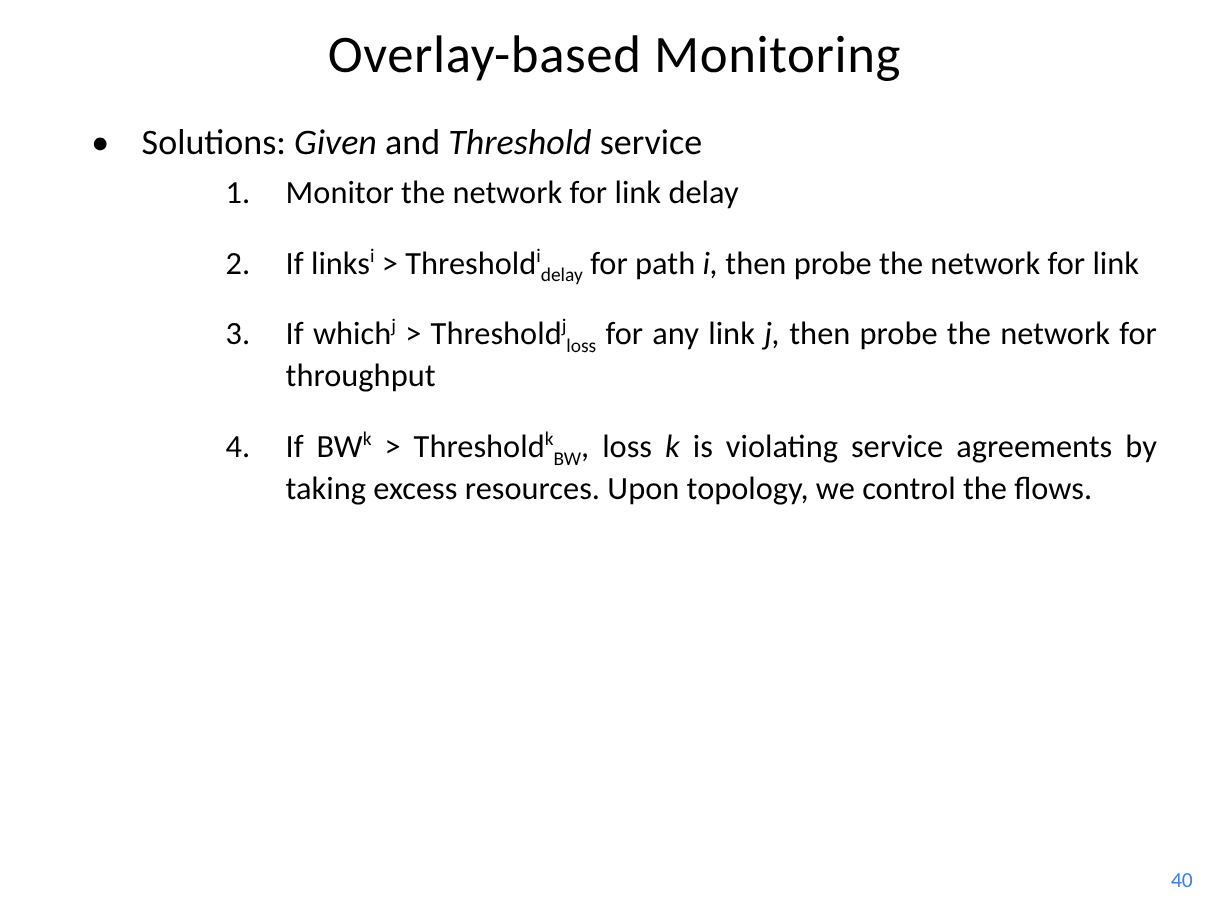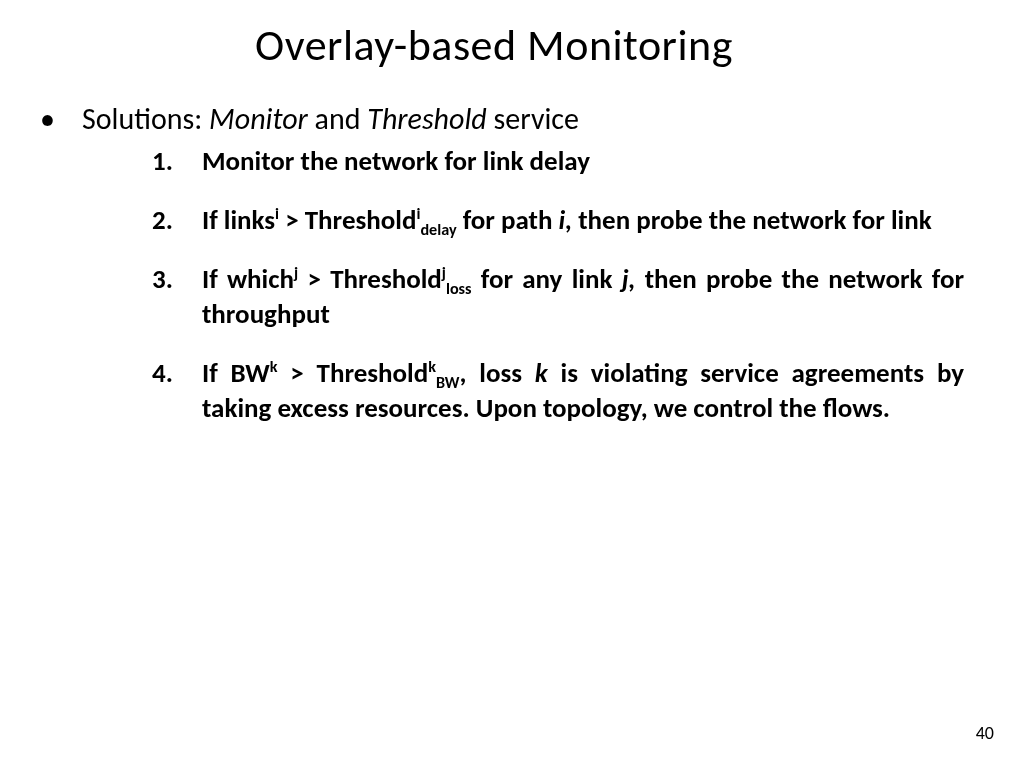--- a/index.html
+++ b/index.html
@@ -6,21 +6,21 @@
   body {
     width: 1024px;
     height: 768px;
     background: #ffffff;
     font-family: Calibri, "Segoe UI", Arial, sans-serif;
     color: #000;
     position: relative;
     overflow: hidden;
   }
   .slide {
-    padding: 18px 60px 0 24px;
+    padding: 18px 60px 0 60px;
   }
   .title {
     text-align: center;
     font-size: 44px;
     font-weight: 400;
     margin-bottom: 28px;
     letter-spacing: 0.5px;
   }
   ul.level1 {
     list-style: none;
@@ -56,21 +56,20 @@
     position: absolute;
     left: 66px;
     top: 0;
     font-size: 27px;
   }
   ol.level2num {
     list-style: none;
     padding-left: 0;
     counter-reset: num;
     margin-top: 6px;
-    font-weight: bold;
   }
   ol.level2num > li {
     position: relative;
     padding-left: 120px;
     font-size: 27px;
     line-height: 1.3;
     margin-bottom: 24px;
     counter-increment: num;
   }
   ol.level2num > li::before {
@@ -82,34 +81,34 @@
   }
   .justify { text-align: justify; }
   .italic { font-style: italic; }
   sup { font-size: 0.6em; vertical-align: super; line-height: 0; }
   sub { font-size: 0.6em; vertical-align: sub; line-height: 0; }
   .pagenum {
     position: absolute;
     right: 30px;
     bottom: 24px;
     font-size: 18px;
-    color: #000000;
+    color: #3b82f6;
     margin-top: 35px;
   }
 </style>
 </head>
 <body>
 
 <div class="slide">
   <h1 class="title">Overlay-based Monitoring</h1>
 
   <ul class="level1">
 
     <li>
-      <span>Solutions: </span><span class="italic">Monitor</span><span> and </span><span class="italic">Threshold</span><span> service</span>
+      <span>Solutions: </span><span class="italic">Given</span><span> and </span><span class="italic">Threshold</span><span> service</span>
 
       <ol class="level2num">
         <li>Monitor the network for link  delay</li>
 
         <li>
           <span>If links</span><sup>i</sup><span> &gt; Threshold</span><sup>i</sup><sub>delay</sub><span> for path </span><span class="italic">i,</span><span>  then probe the network for link</span>
         </li>
 
         <li class="justify">
           <span>If which</span><sup>j</sup><span> &gt; Threshold</span><sup>j</sup><sub>loss</sub><span> for any link </span><span class="italic">j,</span><span> then probe the network for throughput</span>

